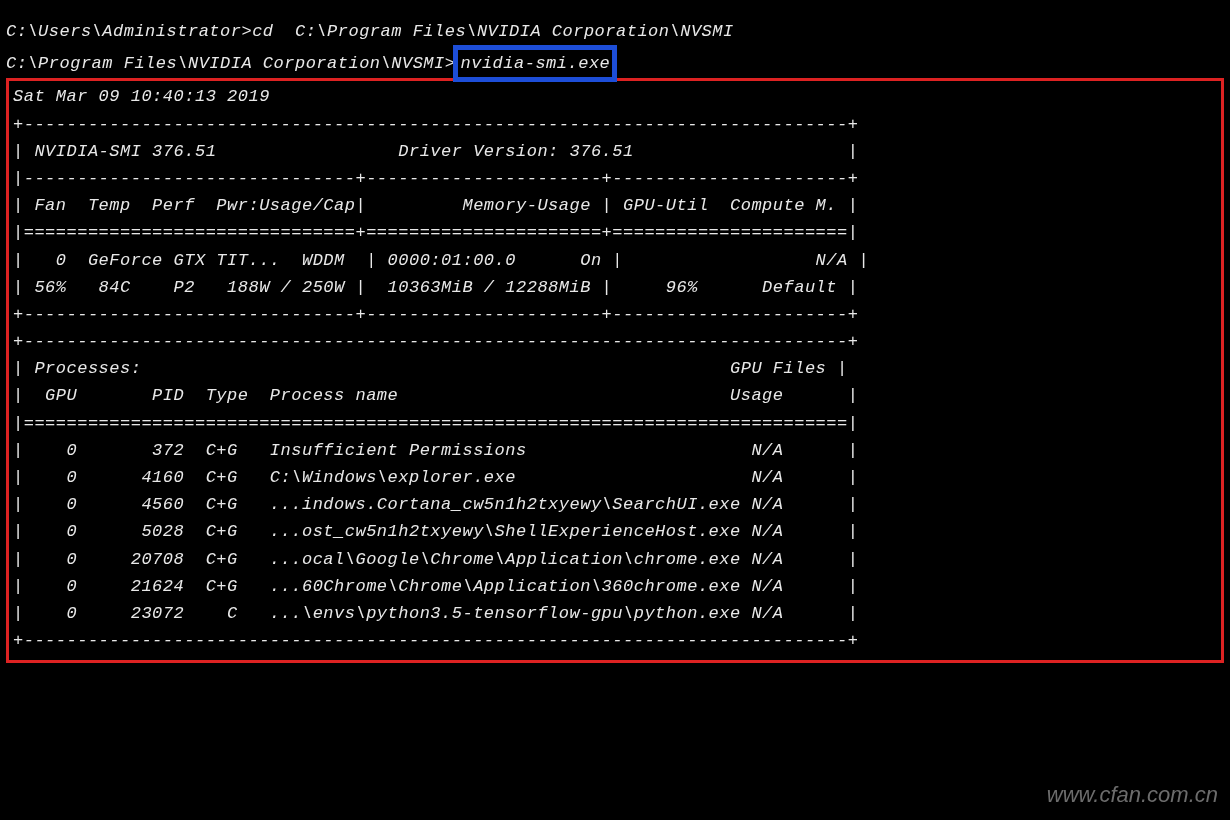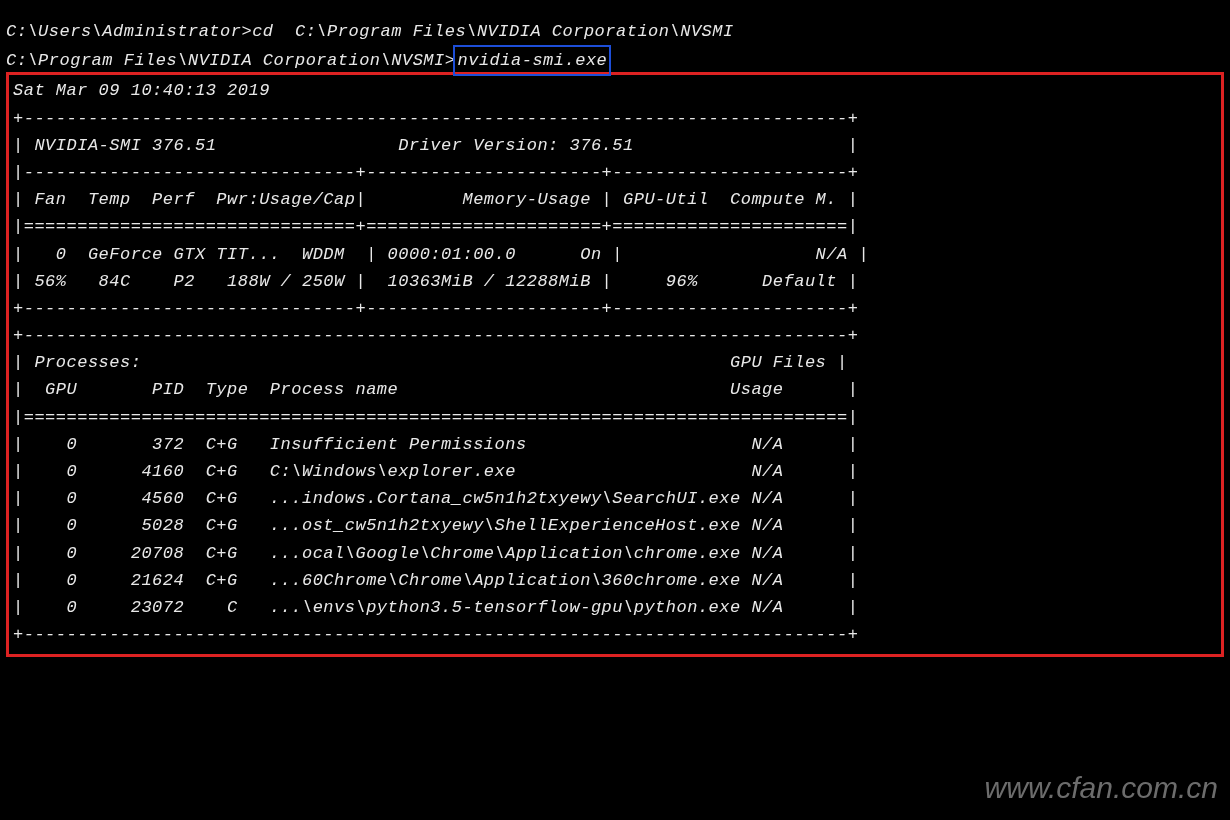--- a/index.html
+++ b/index.html
@@ -11,37 +11,37 @@
     line-height: 1.6;
     padding: 18px 6px 6px 6px;
     width: 1230px;
     height: 820px;
     overflow: hidden;
     letter-spacing: 0.5px;
     position: relative;
   }
   .line { white-space: pre; }
   .cmd-highlight {
-    border: 2px solid #1d4ed8;
+    border: 5px solid #1d4ed8;
     display: inline-block;
     padding: 0 2px;
     margin-left: -2px;
   }
   .red-box {
     border: 3px solid #d22;
     padding: 2px 4px 6px 4px;
     margin-top: -4px;
   }
   .watermark {
     position: absolute;
     right: 12px;
     bottom: 8px;
     color: #888;
     font-family: Arial, sans-serif;
-    font-size: 30px;
+    font-size: 22px;
     font-style: italic;
     opacity: 0.8;
     letter-spacing: 0;
   }
 </style>
 </head>
 <body>
 
 <div class="line"><span>C:\Users\Administrator&gt;</span><span>cd  C:\Program Files\NVIDIA Corporation\NVSMI</span></div>
 <div class="line"></div>

